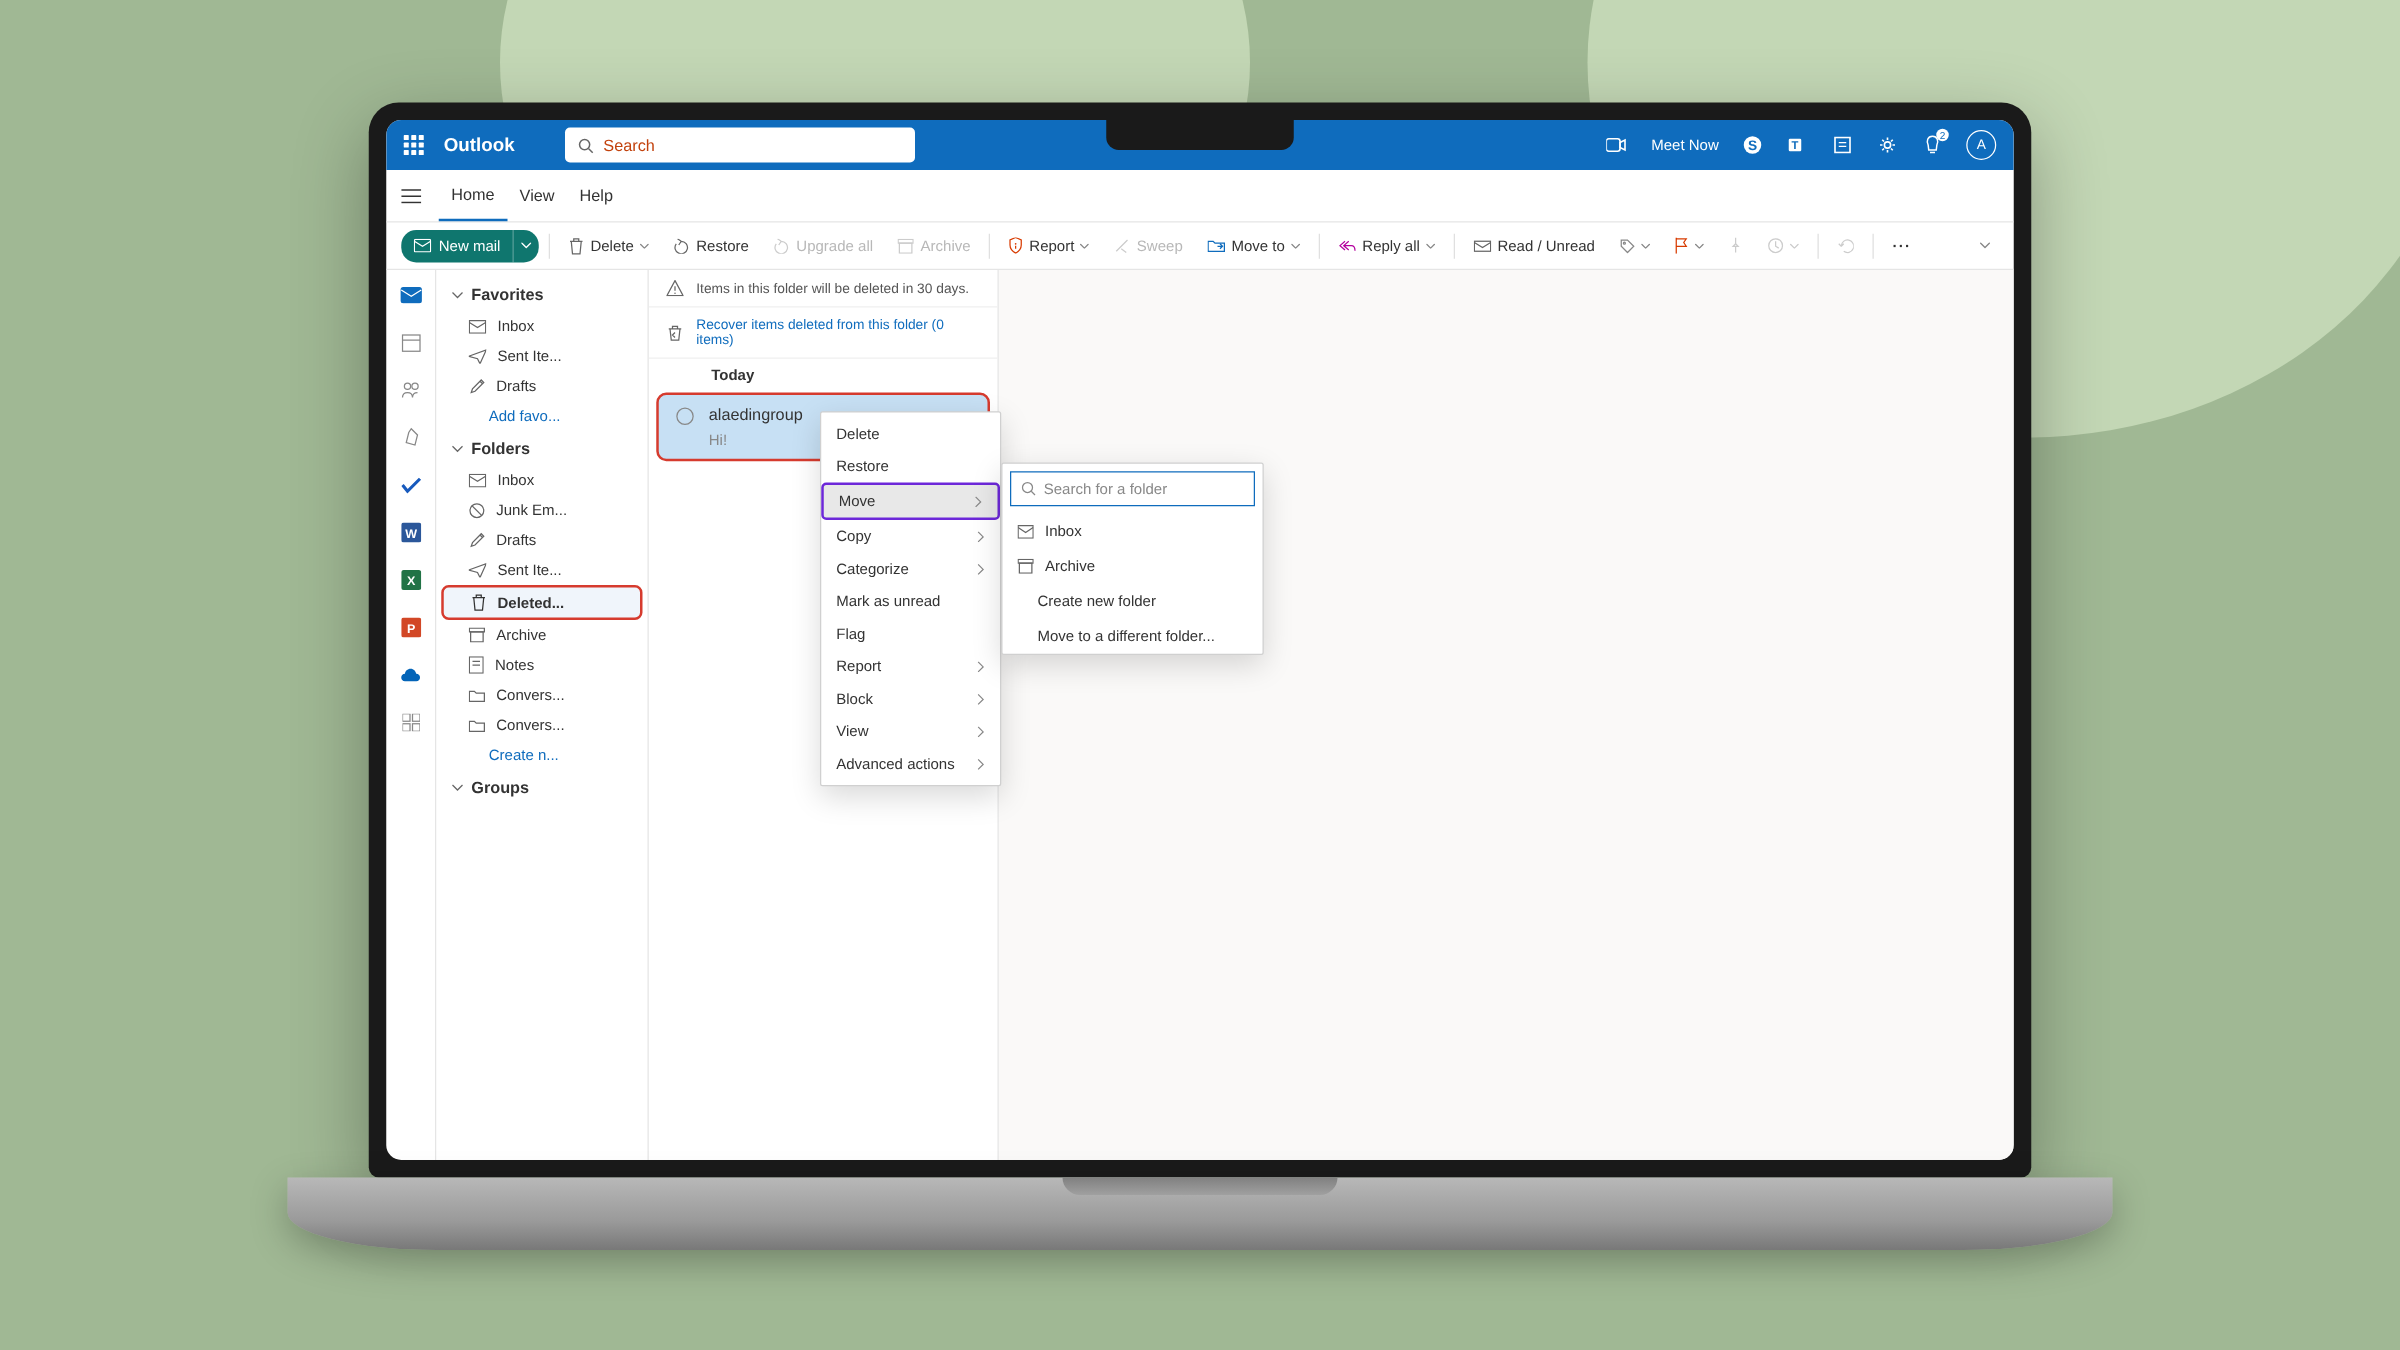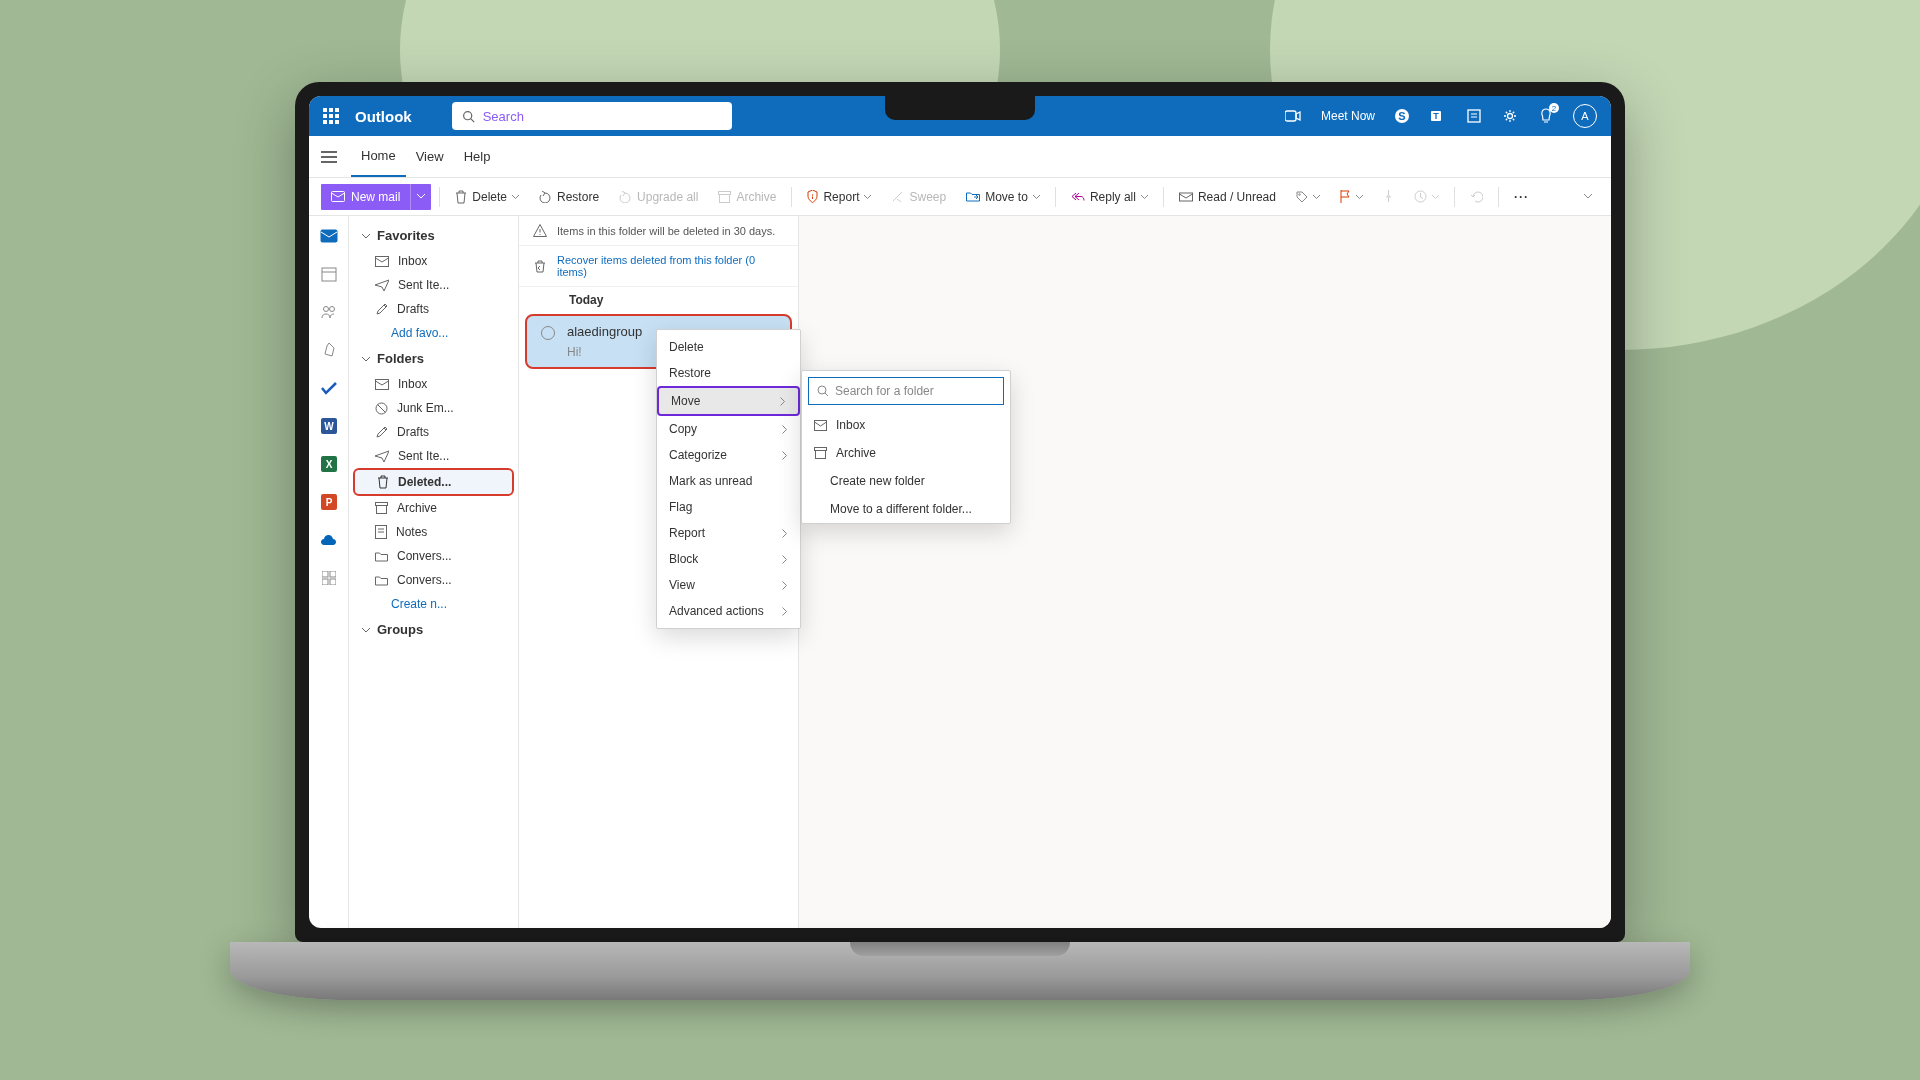--- a/index.html
+++ b/index.html
@@ -9,33 +9,33 @@
 .laptop{position:absolute;left:50%;top:82px;transform:translateX(-50%);width:1330px;}
 .laptop-screen{width:1330px;height:860px;background:#1a1a1a;border-radius:24px 24px 8px 8px;padding:14px;box-shadow:0 20px 60px rgba(0,0,0,0.3);}
 .notch{position:absolute;top:14px;left:50%;transform:translateX(-50%);width:150px;height:24px;background:#1a1a1a;border-radius:0 0 10px 10px;z-index:100;}
 .laptop-base{width:1460px;height:58px;background:linear-gradient(180deg,#b8b8b8 0%,#9a9a9a 60%,#787878 100%);margin-left:-65px;border-radius:0 0 120px 120px/0 0 30px 30px;position:relative;box-shadow:0 10px 30px rgba(0,0,0,0.25);}
 .laptop-base::before{content:"";position:absolute;top:0;left:50%;transform:translateX(-50%);width:220px;height:14px;background:linear-gradient(180deg,#808080,#a0a0a0);border-radius:0 0 14px 14px;}
 .app{width:100%;height:100%;background:#fff;border-radius:12px;overflow:hidden;display:flex;flex-direction:column;font-size:13px;justify-content:flex-end;}
 .header{height:40px;background:#0f6cbd;display:flex;align-items:center;padding:0 14px;color:#fff;}
 .waffle{width:16px;height:16px;display:grid;grid-template-columns:repeat(3,4px);grid-template-rows:repeat(3,4px);gap:2px;margin-right:16px;cursor:pointer;}
 .waffle span{background:#fff;border-radius:0.5px;}
 .app-title{font-size:15px;font-weight:600;margin-right:40px;}
-.search-box{width:280px;height:28px;background:#fff;border-radius:4px;display:flex;align-items:center;padding:0 10px;color:#8b5cf6;}
+.search-box{width:280px;height:28px;background:#fff;border-radius:4px;display:flex;align-items:center;padding:0 10px;color:#c2410c;}
 .search-box svg{margin-right:8px;}
 .header-right{margin-left:auto;display:flex;align-items:center;gap:18px;}
 .header-icon{width:18px;height:18px;display:flex;align-items:center;justify-content:center;cursor:pointer;position:relative;}
 .meet-now{display:flex;align-items:center;gap:20px;font-size:12px;}
 .avatar{width:24px;height:24px;border-radius:50%;border:1px solid #fff;display:flex;align-items:center;justify-content:center;font-size:11px;}
 .badge{position:absolute;top:-4px;right:-4px;background:#fff;color:#0f6cbd;font-size:8px;width:10px;height:10px;border-radius:50%;display:flex;align-items:center;justify-content:center;}
 .tabs-row{height:42px;display:flex;align-items:center;padding:0 12px;border-bottom:1px solid #e5e5e5;}
 .hamburger{margin-right:14px;cursor:pointer;}
 .tab{padding:0 10px;height:100%;display:flex;align-items:center;font-size:13px;color:#333;cursor:pointer;}
 .tab.active{border-bottom:2px solid #0f6cbd;font-weight:400;}
 .ribbon{height:38px;border-bottom:1px solid #e5e5e5;display:flex;align-items:center;padding:0 12px;gap:6px;}
-.new-mail-btn{height:26px;background:#8b5cf6;color:#fff;border-radius:1px;display:flex;align-items:center;font-size:12px;overflow:hidden;}
+.new-mail-btn{height:26px;background:#0f766e;color:#fff;border-radius:12px;display:flex;align-items:center;font-size:12px;overflow:hidden;}
 .new-mail-btn .main{padding:0 10px;display:flex;align-items:center;gap:6px;}
 .new-mail-btn .drop{padding:0 6px;border-left:1px solid rgba(255,255,255,0.3);height:100%;display:flex;align-items:center;}
 .ribbon-btn{height:26px;display:flex;align-items:center;gap:5px;padding:0 7px;font-size:12px;color:#333;cursor:pointer;border-radius:3px;white-space:nowrap;}
 .ribbon-btn.disabled{color:#b8b8b8;}
 .ribbon-sep{width:1px;height:20px;background:#e0e0e0;margin:0 2px;}
 .body-area{flex:1;display:flex;overflow:hidden;}
 .app-rail{width:40px;border-right:1px solid #e5e5e5;display:flex;flex-direction:column;align-items:center;padding-top:8px;gap:14px;}
 .rail-icon{width:24px;height:24px;display:flex;align-items:center;justify-content:center;cursor:pointer;border-radius:3px;}
 .folder-pane{width:170px;border-right:1px solid #e5e5e5;overflow-y:auto;padding-top:6px;}
 .section-header{display:flex;align-items:center;padding:6px 12px;font-size:13px;font-weight:600;color:#333;cursor:pointer;}

